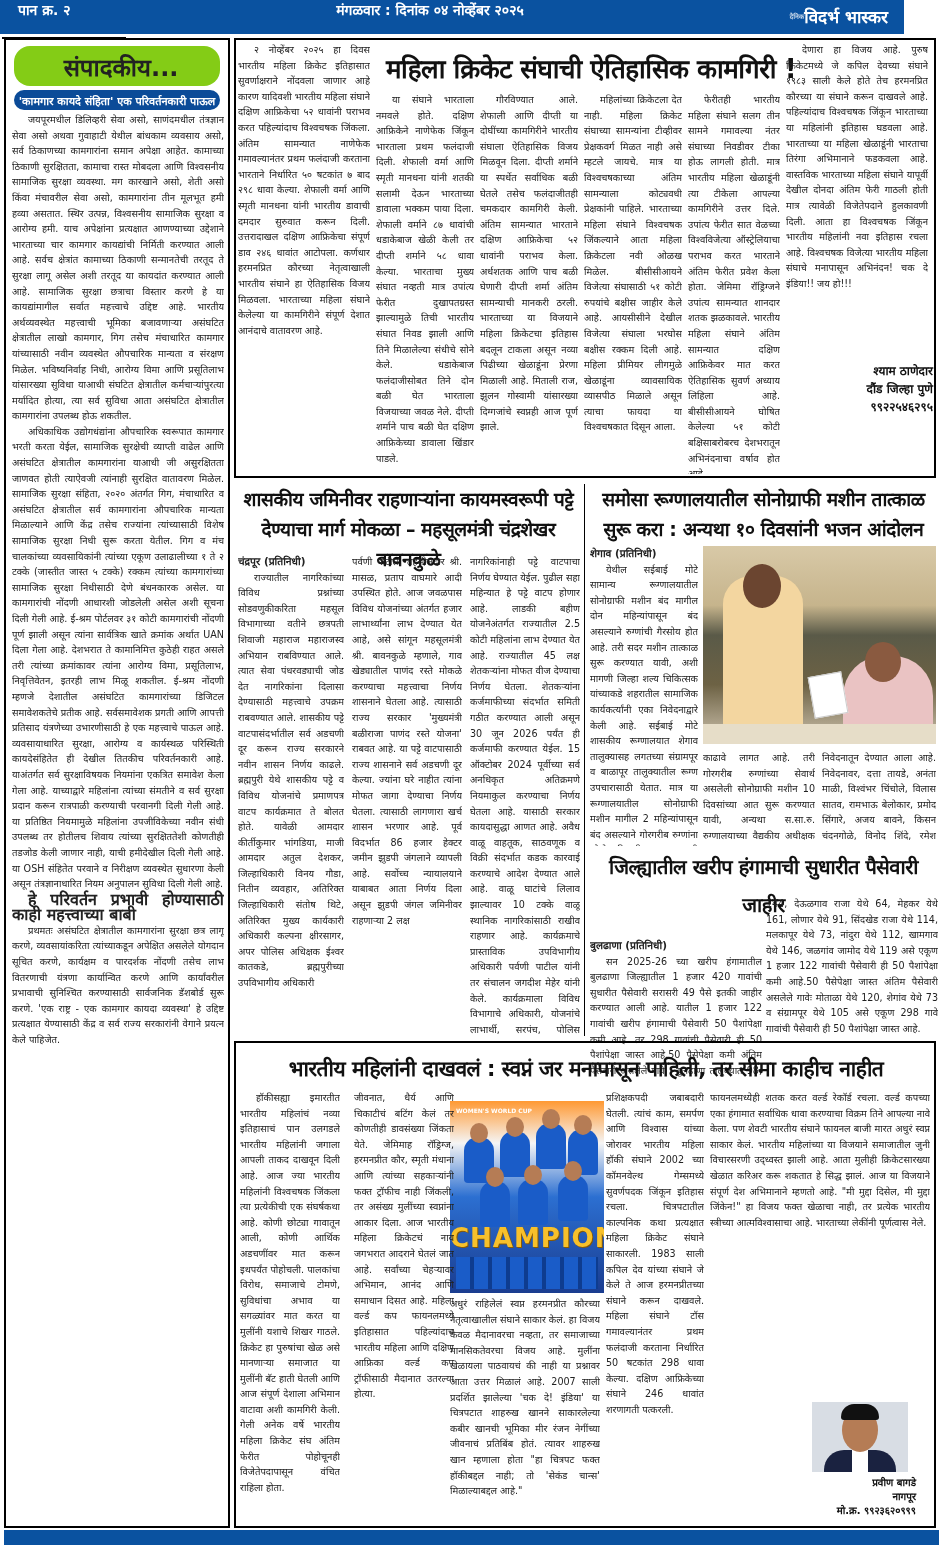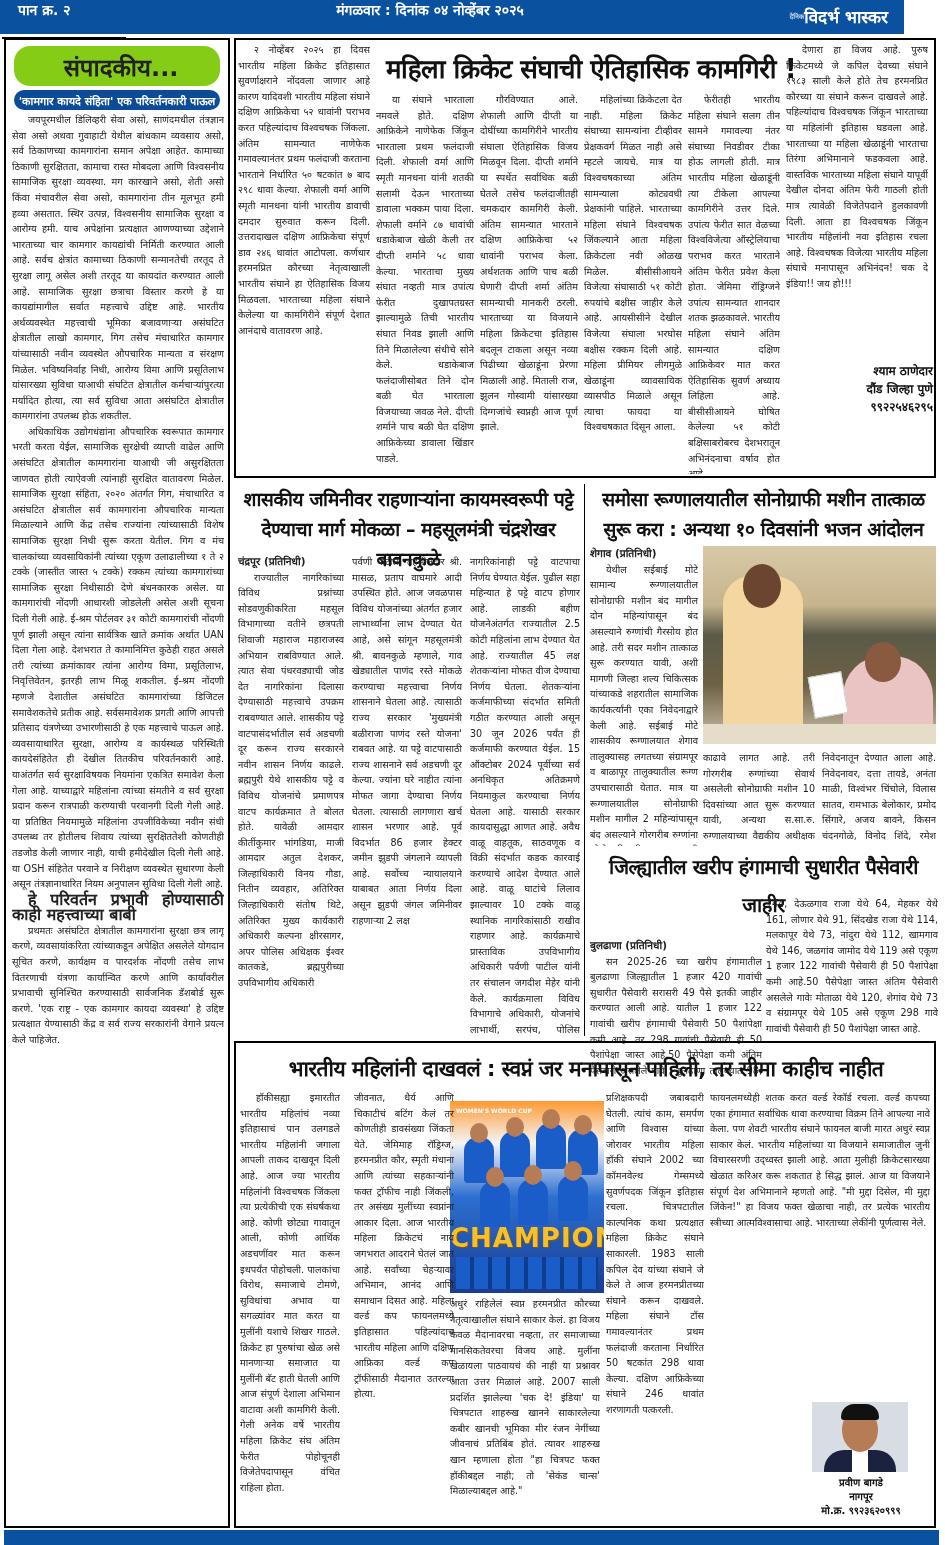--- a/index.html
+++ b/index.html
@@ -93,21 +93,21 @@
   }
   .champ-photo .team-row { position: absolute; left: 6px; top: 156px; width: 142px; height: 32px; background: repeating-linear-gradient(90deg, #1a5cc8 0 14px, #0e3c8f 14px 18px); }
   .author-photo {
     position: absolute; left: 812px; top: 1402px; width: 96px; height: 70px;
     background: #d8dde4; overflow: hidden;
   }
   .author-photo .head { position: absolute; left: 30px; top: 6px; width: 36px; height: 44px; border-radius: 50%; background: #b57c55; }
   .author-photo .hair { position: absolute; left: 29px; top: 2px; width: 38px; height: 16px; border-radius: 18px 18px 4px 4px; background: #111; }
   .author-photo .suit { position: absolute; left: 12px; top: 48px; width: 72px; height: 30px; border-radius: 20px 20px 0 0; background: #1a2240; }
   .author-photo .shirt { position: absolute; left: 40px; top: 48px; width: 16px; height: 22px; background: #fff; }
-  .author-sig { position: absolute; left: 806px; top: 1476px; width: 110px; text-align: center; font-size: 10px; line-height: 14px; font-weight: bold; }
+  .author-sig { position: absolute; left: 806px; top: 1476px; width: 110px; text-align: right; font-size: 10px; line-height: 14px; font-weight: bold; }
 
   .footer-bar { position: absolute; left: 4px; top: 1530px; width: 935px; height: 15px; background: #0a52a0; }
   .vrule { position: absolute; width: 1px; background: #000; }
 </style>
 </head>
 <body>
 
 <div class="masthead">
   <span class="page-no">पान क्र. २</span>
   <span class="date">मंगळवार : दिनांक ०४ नोव्हेंबर २०२५</span>

